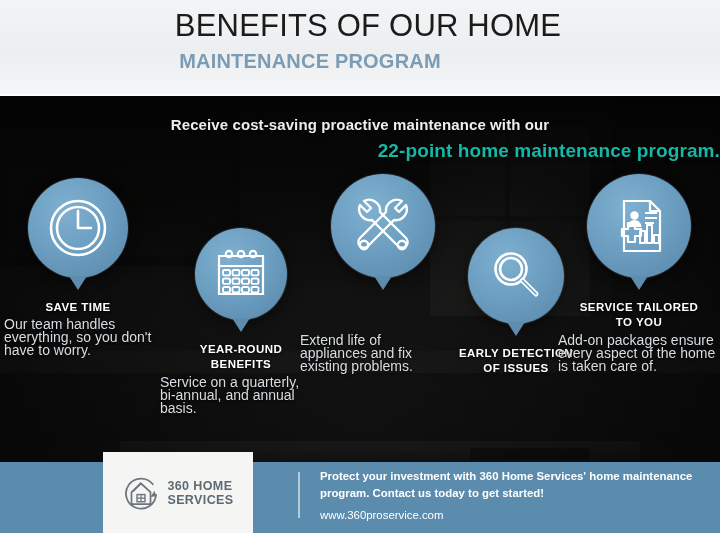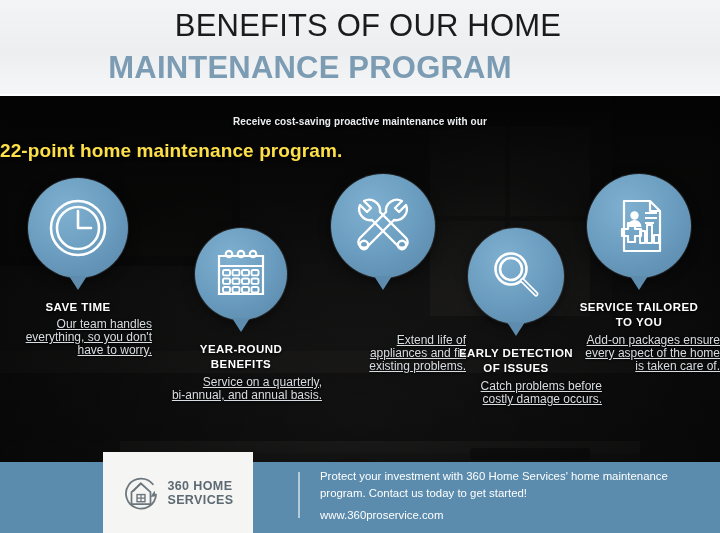--- a/index.html
+++ b/index.html
@@ -43,21 +43,21 @@
     font-weight: 400;
     color: #1b1b1b;
     font-family: "Liberation Sans", sans-serif;
     padding-left: 8px;
   }
   .title-line2 {
     position: absolute;
     left: 0; top: 50px;
     width: 620px;
     text-align: center;
-    font-size: 31px;
+    font-size: 20px;
     letter-spacing: 0.2px;
     font-weight: 700;
     color: #7c9cb4;
     font-family: "Liberation Sans", sans-serif;
   }
 
   
   .photo {
     position: absolute;
     left: 0; top: 96px;
@@ -73,30 +73,30 @@
       radial-gradient(ellipse 60% 55% at 50% 72%, rgba(0,0,0,0.22) 0%, rgba(0,0,0,0.72) 100%),
       linear-gradient(180deg, rgba(8,8,9,0.93) 0%, rgba(12,12,13,0.80) 16%, rgba(16,16,17,0.72) 45%, rgba(10,10,11,0.86) 100%);
   }
 
   
   .sub1 {
     position: absolute;
     left: 0; top: 20px;
     width: 720px; text-align: center;
     color: #eaeef1;
-    font-size: 10px;
+    font-size: 15px;
     font-weight: 600;
     letter-spacing: 0.1px;
     text-shadow: 0 1px 3px rgba(0,0,0,0.9);
   }
   .sub2 {
     position: absolute;
     left: 0; top: 44px;
-    width: 720px; text-align: left;
-    color: #fde047;
+    width: 720px; text-align: right;
+    color: #14b8a6;
     font-size: 19px;
     font-weight: 700;
     letter-spacing: 0.1px;
     text-shadow: 0 1px 4px rgba(0,0,0,0.9);
   }
 
   
   .benefit { position: absolute; }
   .pin-wrap { position: relative; }
   .pin {
@@ -126,28 +126,27 @@
     font-size: 11.5px;
     font-weight: 700;
     letter-spacing: 0.45px;
     line-height: 15px;
     text-shadow: 0 1px 3px rgba(0,0,0,0.95);
     white-space: pre-line;
   }
   .b-desc {
     position: absolute;
     width: 100%;
-    text-align: right;
+    text-align: left;
     color: #d8dde1;
-    font-size: 12px;
+    font-size: 14px;
     font-weight: 400;
     line-height: 13px;
     text-shadow: 0 1px 3px rgba(0,0,0,0.95);
     white-space: pre-line;
-    text-decoration: underline;
   }
 
   
   .footer-bar {
     position: absolute;
     left: 0; top: 462px;
     width: 720px; height: 71px;
     background: #5b8cad;
   }
   .logo-box {
@@ -184,21 +183,21 @@
     width: 2px; height: 46px;
     background: rgba(255,255,255,0.55);
   }
   .footer-copy {
     position: absolute;
     left: 320px; top: 468px;
     width: 385px;
     color: #ffffff;
     font-size: 11.4px;
     line-height: 16.5px;
-    font-weight: 400;
+    font-weight: 700;
   }
   .footer-url {
     position: absolute;
     left: 320px; top: 509px;
     color: #ffffff;
     font-size: 11.4px;
     font-weight: 400;
   }
 </style>
 </head>
@@ -343,22 +342,20 @@
             <circle cx="26" cy="24" r="15.5"></circle>
             <circle cx="26" cy="24" r="11"></circle>
             <path d="M37.5 35.5 L51 49" stroke-width="5"></path>
             <path d="M37.5 35.5 L51 49" stroke="#6a9cbf" stroke-width="1.6"></path>
           </svg>
         </div>
         <div class="pin-tail" style="top:94px;"></div>
       </div>
       <div class="b-title" style="top:118px;">EARLY DETECTION
 OF ISSUES</div>
-      <div class="b-desc" style="top:152px;">Catch problems before
-costly damage occurs.</div>
     </div>
 
     <div class="benefit" style="left:558px; top:78px; width:162px;">
       <div class="pin-wrap" style="width:162px;">
         <div class="pin" style="width:104px;height:104px;margin:0 auto;">
           <svg width="66" height="66" viewBox="0 0 66 66" fill="none" stroke="#ffffff" stroke-width="2.2" stroke-linejoin="round">
             <path d="M18 8 h26 l10 10 v40 h-36 z"></path>
             <path d="M44 8 v10 h10"></path>
             <g fill="#ffffff" stroke="none">
               <circle cx="28.5" cy="22.5" r="4.2"></circle>

